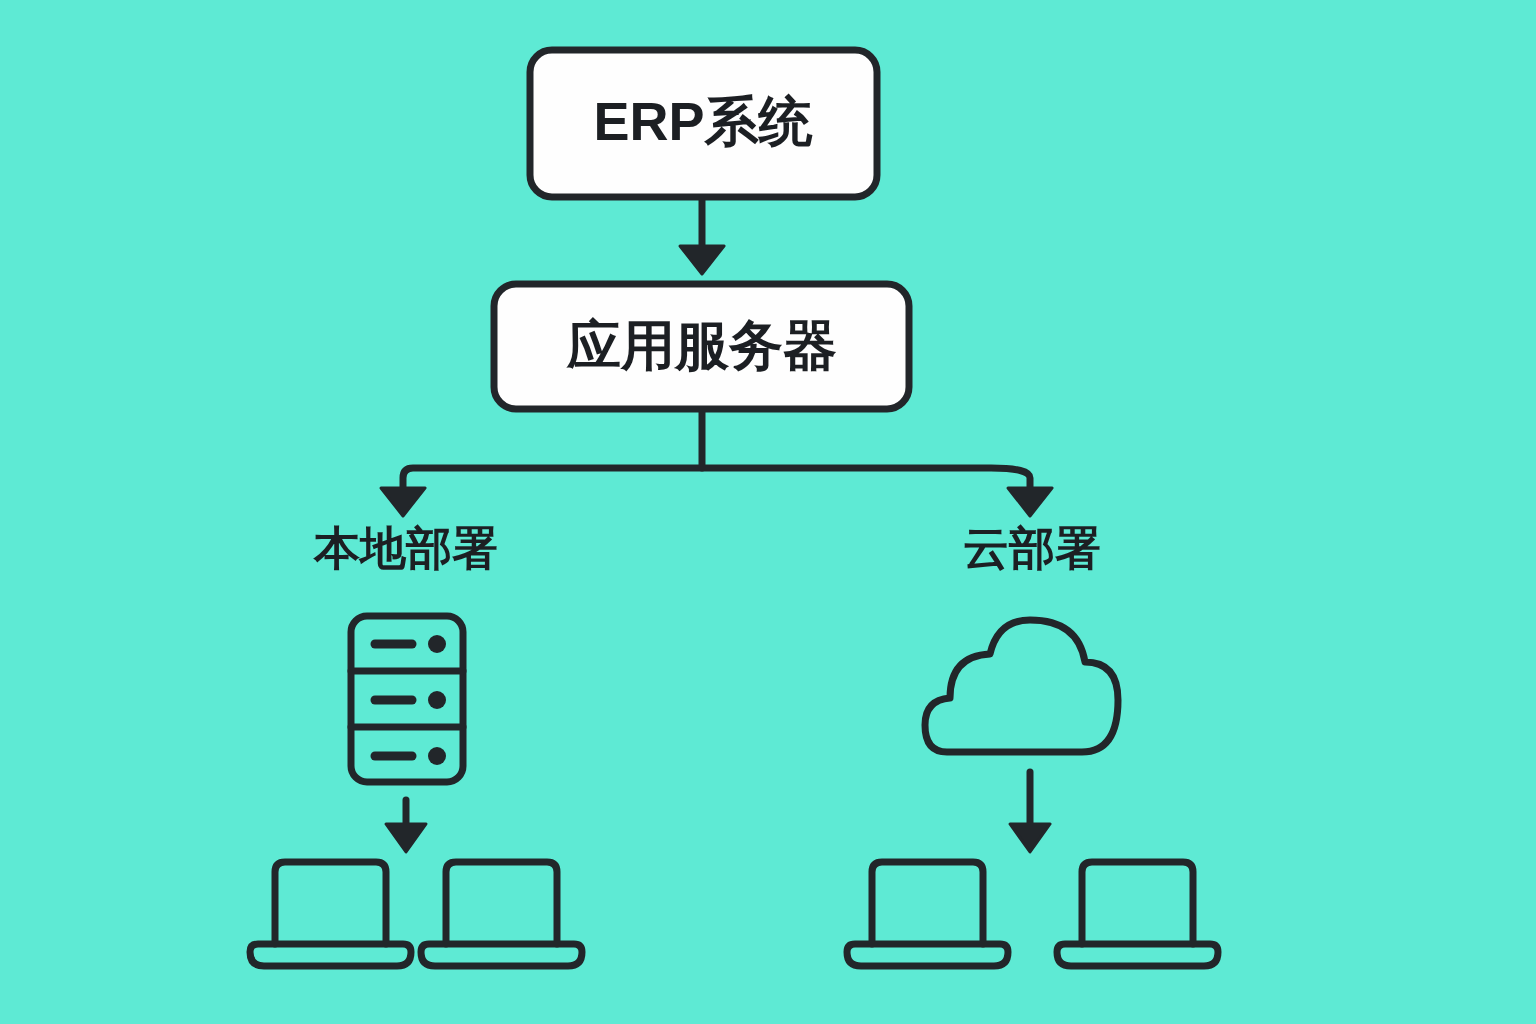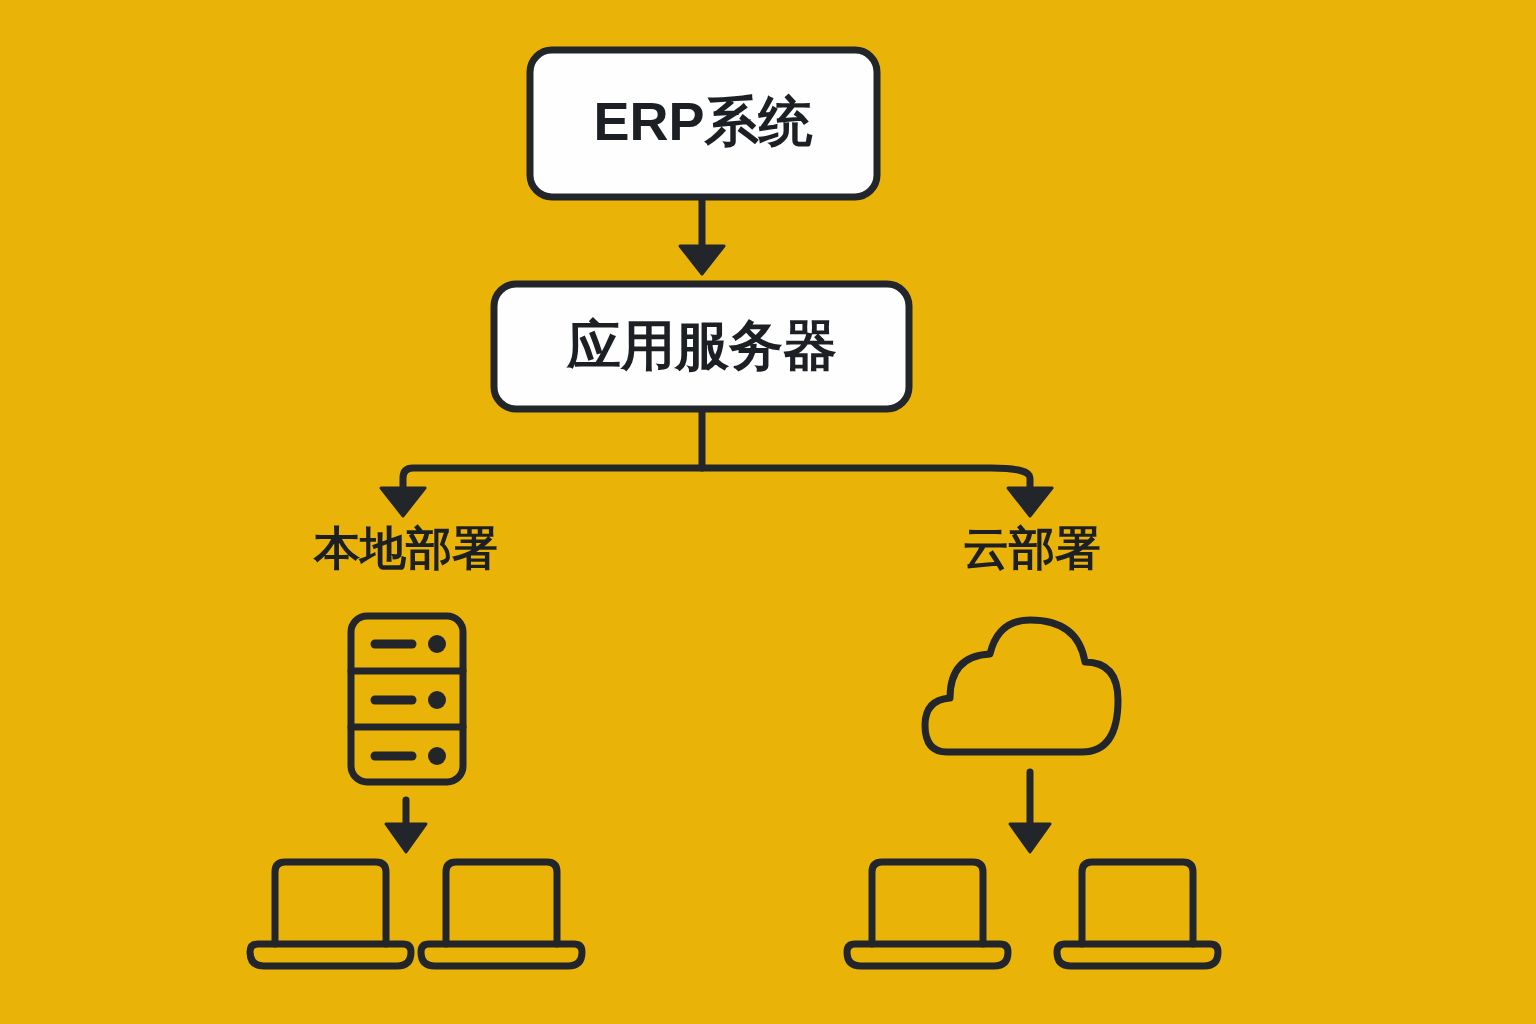--- a/index.html
+++ b/index.html
@@ -7,21 +7,21 @@
     padding: 0;
     background: #ffffff;
   }
   body {
     font-family: "Liberation Sans", "DejaVu Sans", sans-serif;
   }
   #stage {
     position: relative;
     width: 1536px;
     height: 1024px;
-    background: #eab308;
+    background: #5eead4;
     overflow: hidden;
   }
   #diagram-svg {
     position: absolute;
     left: 0;
     top: 0;
     width: 1536px;
     height: 1024px;
     display: block;
   }

